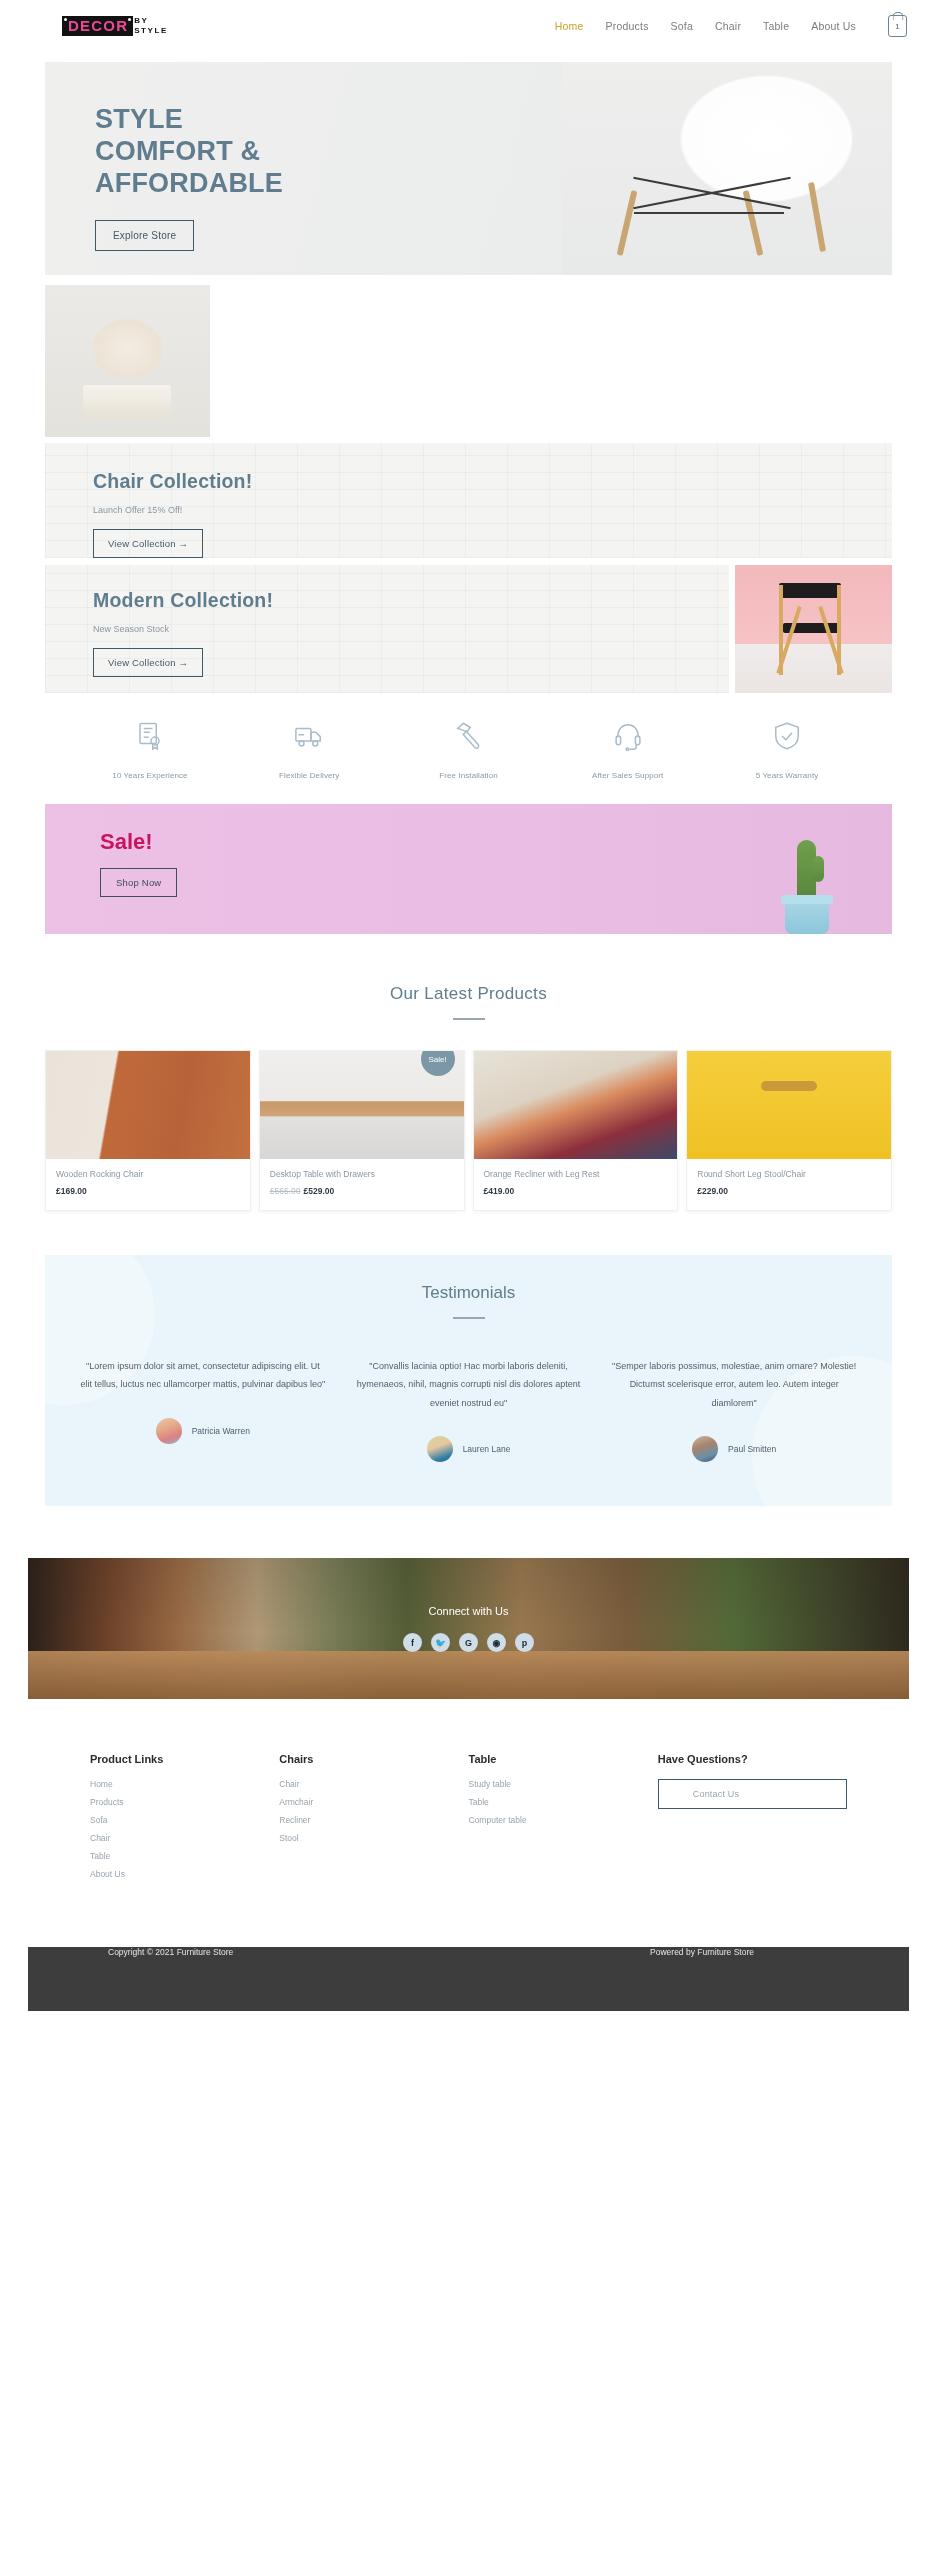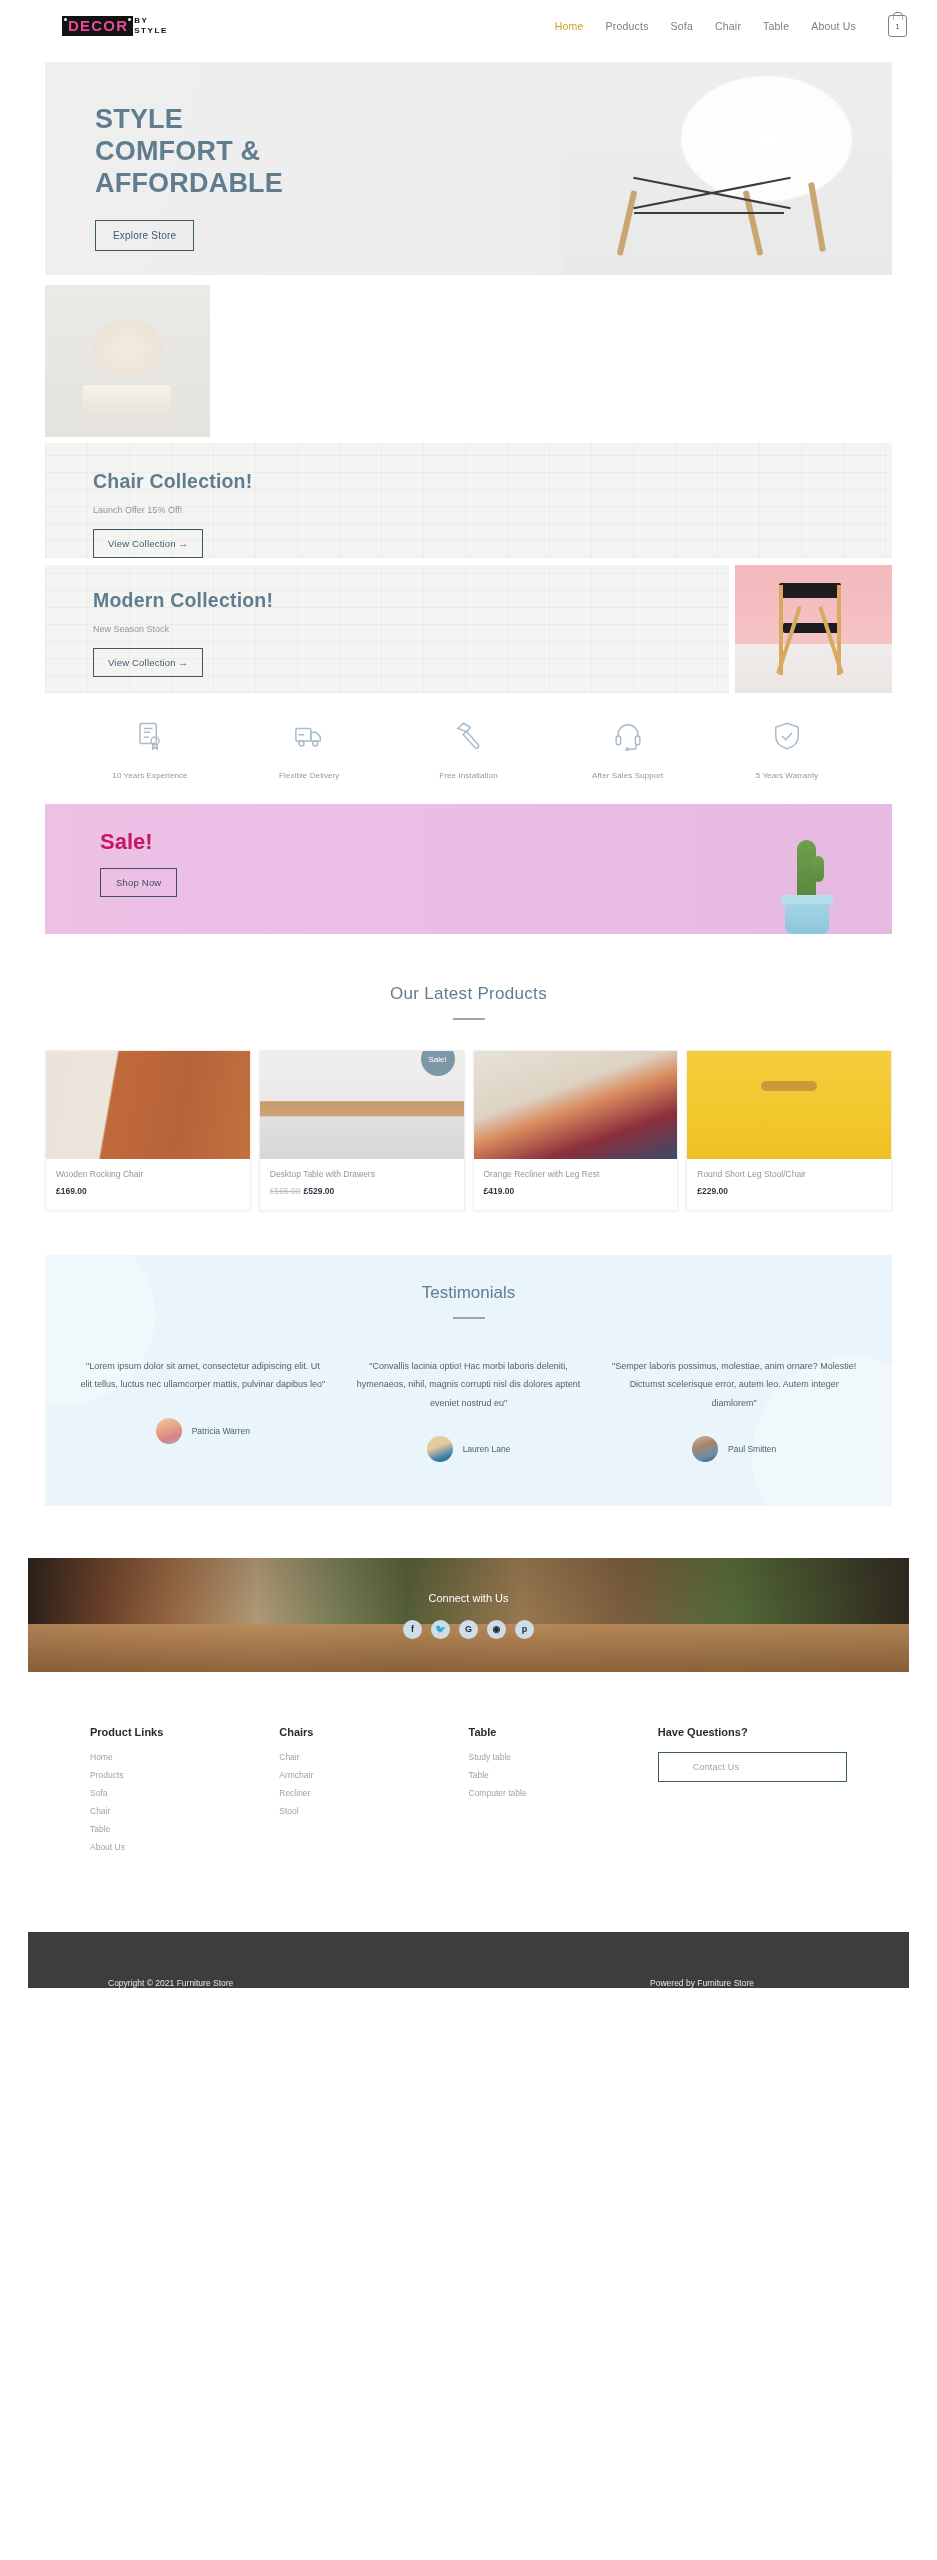--- a/index.html
+++ b/index.html
@@ -250,21 +250,21 @@
   .t-author { display: flex; align-items: center; justify-content: center; gap: 10px; margin-top: 24px; }
   .t-avatar { width: 26px; height: 26px; border-radius: 50%; flex: none; }
   .a1 { background: linear-gradient(160deg,#f0c8a8 0%,#e3a586 42%,#de7f86 70%,#8cb4c8 100%); }
   .a2 { background: linear-gradient(160deg,#cfd89a 0%,#e8c79f 40%,#2f7fa6 78%,#2a6c8e 100%); }
   .a3 { background: linear-gradient(160deg,#c9b9ab 0%,#a8856b 38%,#6b8fa8 72%,#41566b 100%); }
   .t-name { font-size: 8.5px; color: #50606e; }
 
   
   .connect {
     margin-top: 42px;
-    height: 114px;
+    height: 141px;
     background:
       linear-gradient(180deg, rgba(40,30,22,.28) 0%, rgba(40,30,22,.18) 52%, rgba(60,44,30,.30) 100%),
       linear-gradient(90deg,#2a201a 0%,#7c4a2e 9%,#b07a4e 17%,#cdb38a 26%,#8e9468 34%,#5c6b3d 43%,#b08b5c 56%,#8a6a44 68%,#5c7a3f 80%,#2f2a20 100%);
     display: flex; flex-direction: column; align-items: center; justify-content: center;
     position: relative; overflow: hidden;
   }
   .connect .wood {
     position:absolute; left:0; right:0; bottom:0; height:48px;
     background: linear-gradient(180deg,#b98a5a 0%,#a87a4d 40%,#8d6239 100%);
     opacity:.92;
@@ -283,23 +283,23 @@
   .footer {
     display: flex; padding: 54px 90px 56px 90px; background:#fff;
   }
   .fcol { flex: 1; }
   .fcol h4 { font-size: 11px; color: #2b2b2b; font-weight: 700; margin-bottom: 14px; }
   .fcol a { display:block; font-size: 8.5px; color: #98a4ae; text-decoration:none; margin-bottom: 8px; }
   .fcol .btn-outline { margin-top: 2px; font-size: 9px; padding: 9px 34px; }
 
   .copyright {
     background: #3d3d3d;
-    height: 56px;
-    margin: 16px 28px;
-    display: flex; align-items: flex-end;
+    height: 64px;
+    margin: 4px 28px;
+    display: flex; align-items: flex-start;
     color: #e7e7e7; font-size: 8.5px;
   }
   .copyright .left { margin-left: 80px; }
   .copyright .right { margin-left: auto; margin-right: 155px; }
   .bottom-fill { height: 24px; background:#fff; }
 </style>
 </head>
 <body>
 
 <div class="header">

